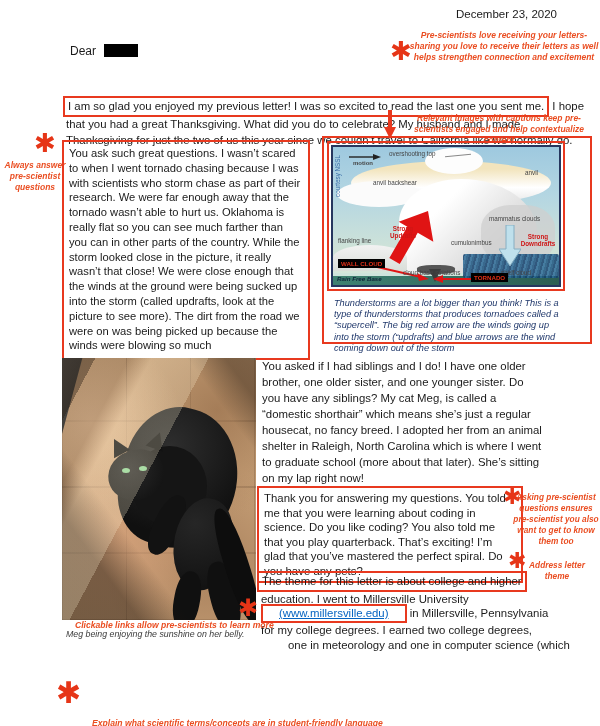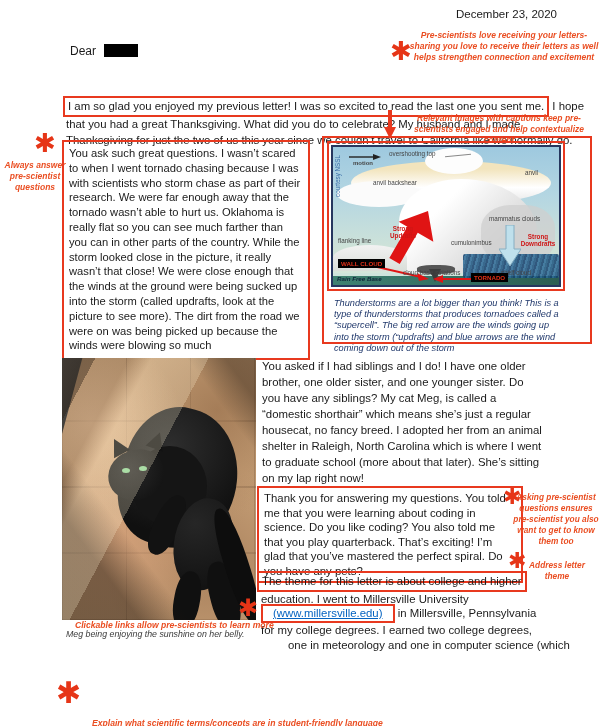--- a/index.html
+++ b/index.html
@@ -131,21 +131,21 @@
   <div class="abs ann" style="left:512px;top:492px;width:88px;font-size:8.3px;">Asking pre-scientist questions ensures pre-scientist you also want to get to know them too</div>
   <div class="abs star" style="left:508px;top:550px;font-size:22px;">✱</div>
   <div class="abs ann" style="left:518px;top:560px;width:78px;font-size:8.3px;">Address letter theme</div>
 
   <div class="abs" style="left:257px;top:571px;">
     <span class="redbox body-text" style="display:inline-block;white-space:nowrap;padding:1px 3px;">The theme for this letter is about college and higher</span>
   </div>
   <div class="abs body-text" style="left:261px;top:592px;white-space:nowrap;">education. I went to Millersville University</div>
   <div class="abs star" style="left:238px;top:596px;font-size:24px;">✱</div>
   <div class="abs body-text" style="left:261px;top:604px;white-space:nowrap;">
-    <span class="redbox" style="display:inline-block;padding:0 10px;"><a class="doclink" href="#">(www.millersville.edu)</a></span><span> in Millersville, Pennsylvania</span>
+    <span class="redbox" style="display:inline-block;padding:0 16px;"><a class="doclink" href="#">(www.millersville.edu)</a></span><span> in Millersville, Pennsylvania</span>
   </div>
   <div class="abs body-text" style="left:261px;top:623px;white-space:nowrap;">for my college degrees. I earned two college degrees,</div>
   <div class="abs body-text" style="left:288px;top:638px;white-space:nowrap;">one in meteorology and one in computer science (which</div>
 
   <div class="abs ann" style="left:75px;top:620px;white-space:nowrap;text-align:left;font-size:8.6px;">Clickable links allow pre-scientists to learn more</div>
   <div class="abs" style="left:66px;top:629px;font-size:8.8px;font-style:italic;color:#3b3b3b;white-space:nowrap;">Meg being enjoying the sunshine on her belly.</div>
 
 
   <div class="abs star" style="left:56px;top:678px;font-size:30px;">✱</div>
   <div class="abs ann" style="left:92px;top:718px;white-space:nowrap;text-align:left;font-size:8.6px;">Explain what scientific terms/concepts are in student-friendly language</div>

